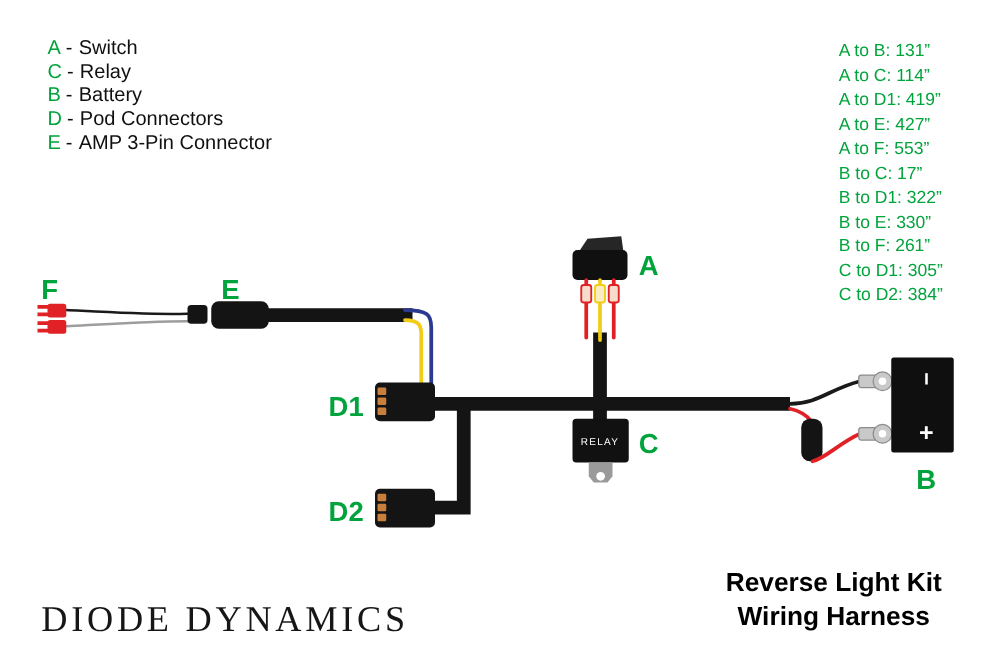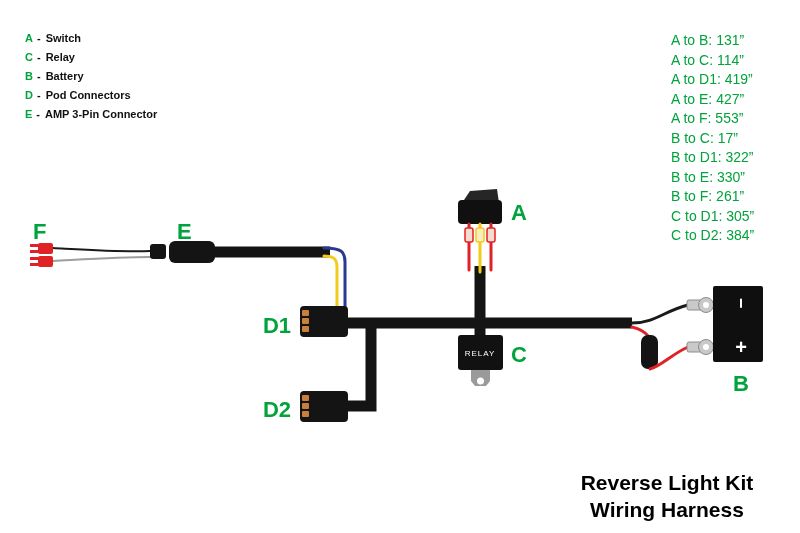--- a/index.html
+++ b/index.html
@@ -1,24 +1,24 @@
 <!DOCTYPE html>
 <html style="--green: #00A33C; --red: #E02227; --yellow: #F2CC16; --blue: #2B3990; --black: #141414; --gray: #9D9D9D; --copper: #C97F3C; --silver: #C9C9C9;"><head>
 <meta charset="utf-8">
 <style>
   *{box-sizing:border-box}
   body{margin:0;background:#ffffff}
   .page{position:relative;width:800px;height:533px;background:#fff;font-family:"Liberation Sans",sans-serif;overflow:hidden}
   .diagram-svg{position:absolute;left:0;top:0;width:800px;height:533px}
-  .legend{position:absolute;left:25px;top:29px;font-size:11px;font-weight:bold;color:#101010;line-height:19px;white-space:nowrap}
+  .legend{position:absolute;left:38px;top:29px;font-size:16px;font-weight:normal;color:#101010;line-height:19px;white-space:nowrap}
   .legend-letter{color:var(--green)}
   .legend-sep{margin:0 5px 0 4px}
   .measurements{position:absolute;left:671px;top:31px;font-size:14px;font-weight:normal;color:var(--green);line-height:19.5px;white-space:nowrap}
   .brand{position:absolute;left:33px;top:480px;font-family:"Liberation Serif",serif;font-size:29px;letter-spacing:3px;color:#161616;white-space:nowrap}
-  .kit-title{position:absolute;left:538px;top:469px;width:258px;text-align:center;font-size:21px;font-weight:bold;color:#000;line-height:27px}
+  .kit-title{position:absolute;left:538px;top:453px;width:258px;text-align:center;font-size:21px;font-weight:bold;color:#000;line-height:27px}
   svg text.lbl{font-size:22px;font-weight:bold;fill:var(--green);font-family:"Liberation Sans",sans-serif}
   svg text.relay-txt{font-size:8px;letter-spacing:1px;fill:#fff;font-family:"Liberation Sans",sans-serif}
   svg text.batt-txt{fill:#fff;font-weight:bold;font-family:"Liberation Sans",sans-serif}
   .wire{fill:none;stroke-width:3;stroke-linecap:round}
   .wire-thin{fill:none;stroke-width:2;stroke-linecap:round}
   .harness{fill:none;stroke:var(--black);stroke-width:11;stroke-linecap:butt}
   .w-red{stroke:var(--red)}
   .w-yellow{stroke:var(--yellow)}
   .w-blue{stroke:var(--blue)}
   .w-black{stroke:#1a1a1a}
@@ -139,18 +139,19 @@
 
     <text class="lbl" x="33" y="239">F</text>
     <text class="lbl" x="177" y="239">E</text>
     <text class="lbl" x="511" y="220">A</text>
     <text class="lbl" x="511" y="362">C</text>
     <text class="lbl" x="291" y="333" text-anchor="end">D1</text>
     <text class="lbl" x="291" y="417" text-anchor="end">D2</text>
     <text class="lbl" x="741" y="391" text-anchor="middle">B</text>
   </svg>
 
+  <div class="brand">DIODE DYNAMICS</div>
   <div class="kit-title">
     <div>Reverse Light Kit</div>
     <div>Wiring Harness</div>
   </div>
 
 </div>
 
 </body></html>

